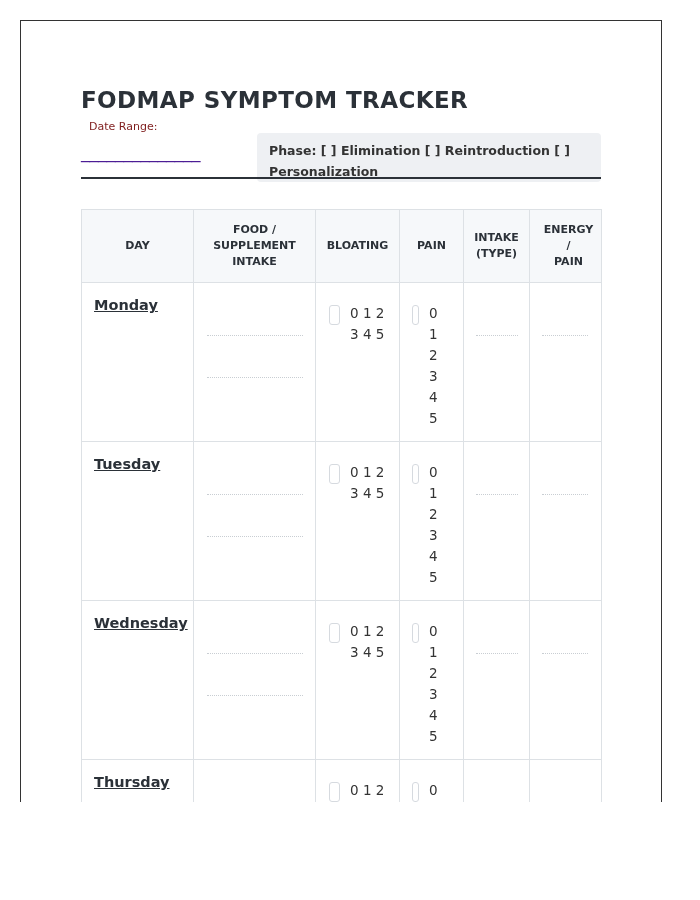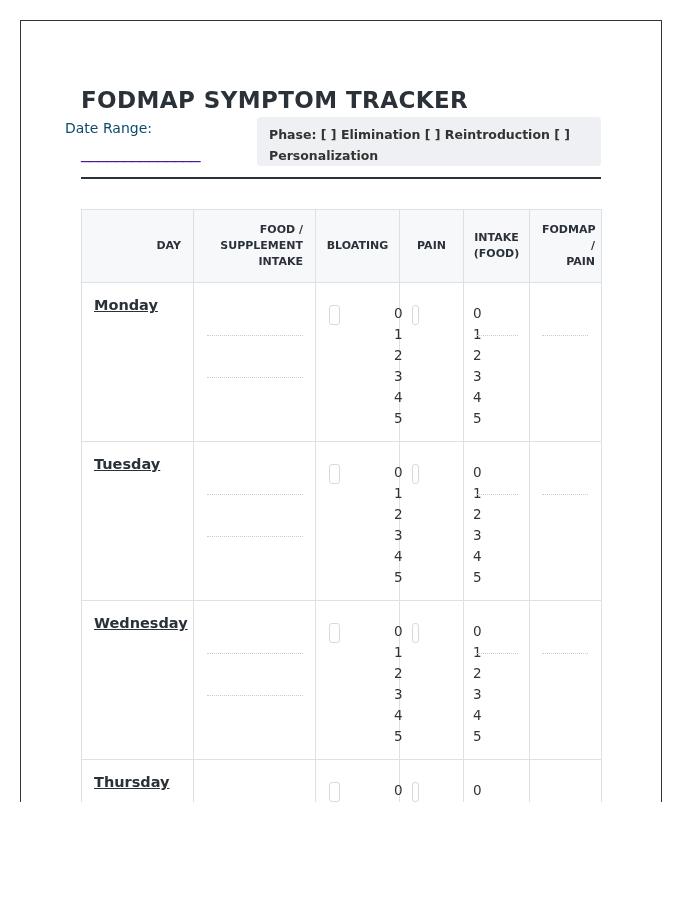--- a/index.html
+++ b/index.html
@@ -3,36 +3,36 @@
 <meta charset="utf-8">
 <style>
   html, body { margin: 0; padding: 0; background: #ffffff; }
   body { width: 700px; height: 900px; position: relative; overflow: hidden;
          font-family: "DejaVu Sans", "Liberation Sans", sans-serif; color: #2b3138; }
   .page-clip { position: absolute; left: 20px; top: 20px; width: 658px; height: 782px; overflow: hidden; }
   .page { position: absolute; left: 0; top: 0; width: 640px; height: 1200px;
           border: 1px solid #333; background: #fff; }
   .title { position: absolute; left: 60px; top: 66px; margin: 0;
            font-size: 23px; font-weight: 700; letter-spacing: 0.4px; color: #2b3138; white-space: nowrap; }
-  .date-label { position: absolute; left: 44px; top: 99px; font-size: 14px; color: #0c4a6e; }
+  .date-label { position: absolute; left: 68px; top: 99px; font-size: 11px; color: #7f1d1d; }
   .date-line { position: absolute; left: 60px; top: 120px; font-size: 18px; color: #4c1d95; letter-spacing: -0.5px; }
-  .phase-box { position: absolute; left: 236px; top: 96px; width: 320px; height: 32px;
+  .phase-box { position: absolute; left: 236px; top: 112px; width: 320px; height: 32px;
                padding: 7px 12px 10px 12px; background: #eef0f3; border-radius: 4px;
                font-size: 12.5px; font-weight: 600; line-height: 21px; color: #333; }
   .rule { position: absolute; left: 60px; top: 156px; width: 520px; height: 2px; background: #2b3138; }
 
   table.tracker { position: absolute; left: 60px; top: 188px; border-collapse: collapse; table-layout: fixed; width: 520px; }
   table.tracker th, table.tracker td { border: 1px solid #dde1e5; padding: 0; vertical-align: top; }
-  table.tracker th { background: #f6f8fa; height: 72px; vertical-align: middle; text-align: right;
+  table.tracker th { background: #f6f8fa; height: 72px; vertical-align: middle; text-align: center;
                      font-size: 11px; font-weight: 700; color: #2b3138; line-height: 16px; padding: 0 12px; }
   table.tracker th.center { text-align: center; padding: 0 6px; }
   table.tracker td { height: 158px; position: relative; text-decoration: underline; }
   .day-name { display: block; padding: 14px 12px 0 12px; font-size: 14.5px; font-weight: 700; color: #2b3138; }
   .dotted { position: absolute; height: 0; border-top: 1px dotted #c9ced3; }
-  .scale { position: absolute; font-size: 13.5px; color: #333; line-height: 21px; margin-left: 44px; }
+  .scale { position: absolute; font-size: 13.5px; color: #333; line-height: 21px; }
   .cb { position: absolute; width: 9px; height: 18px; border: 1px solid #d6dadf; border-radius: 3px; background: #fff; }
   .pain-nums span, .bloat-nums span { display: block; }
 </style>
 </head>
 <body>
 
 <div class="page-clip">
   <div class="page">
 
     <h1 class="title">FODMAP SYMPTOM TRACKER</h1>
@@ -55,24 +55,24 @@
           <th>DAY</th>
           <th>
             <span style="display:block">FOOD /</span>
             <span style="display:block">SUPPLEMENT</span>
             <span style="display:block">INTAKE</span>
           </th>
           <th class="center">BLOATING</th>
           <th class="center">PAIN</th>
           <th class="center">
             <span style="display:block">INTAKE</span>
-            <span style="display:block">(FOOD)</span>
+            <span style="display:block">(TYPE)</span>
           </th>
           <th style="padding:0 6px 0 12px">
-            <span style="display:block">FODMAP</span>
+            <span style="display:block">ENERGY</span>
             <span style="display:block">/</span>
             <span style="display:block">PAIN</span>
           </th>
         </tr>
       </thead>
       <tbody>
 
         <tr>
           <td>
               <span class="day-name">Monday</span>

